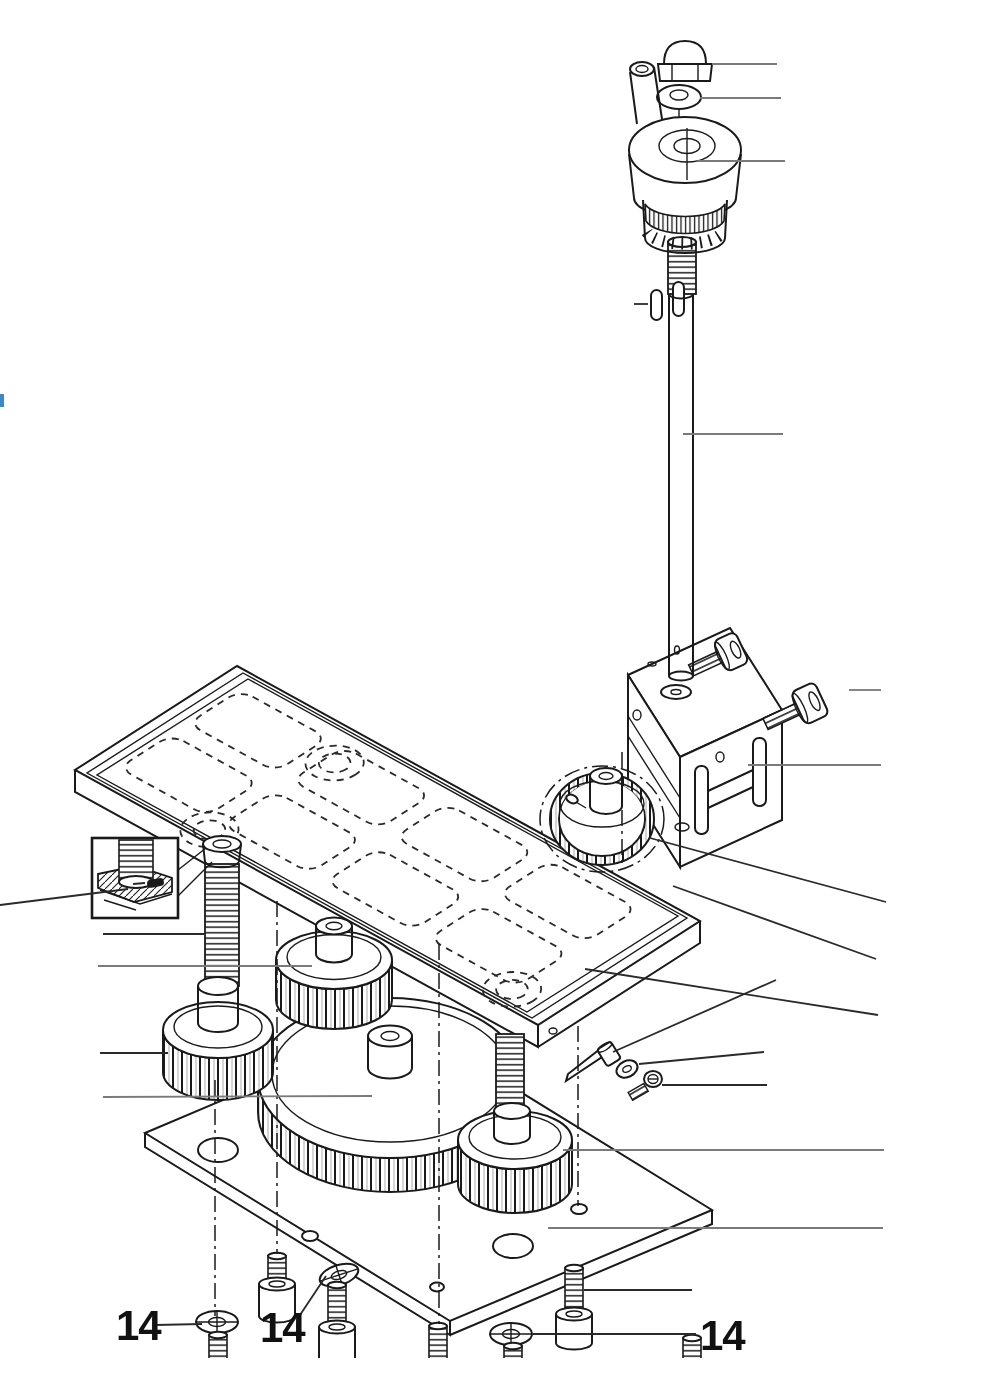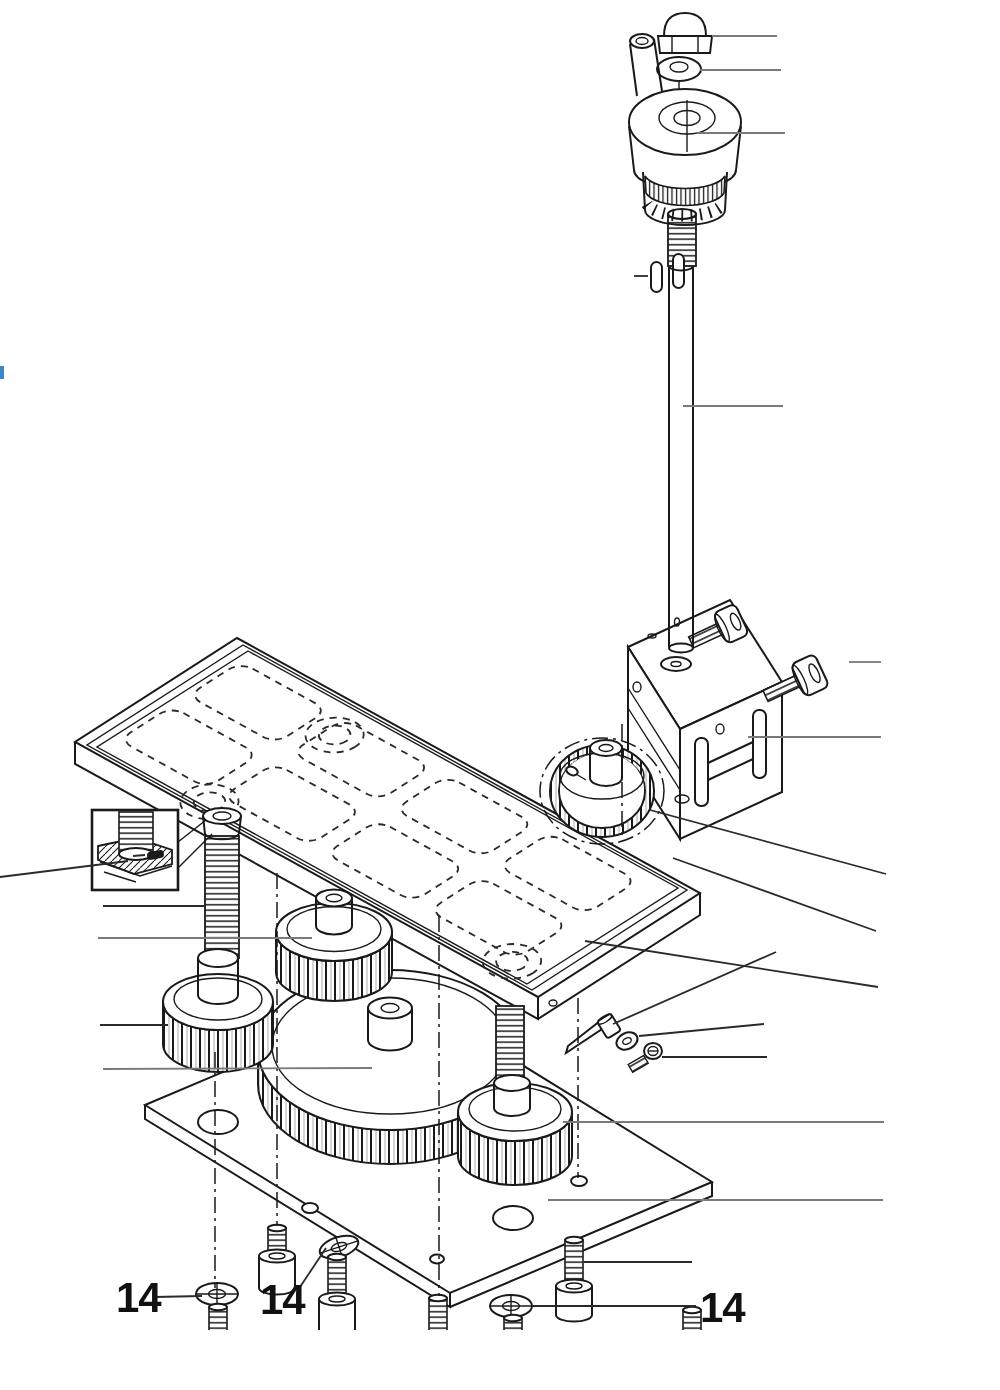--- a/index.html
+++ b/index.html
@@ -1,17 +1,17 @@
 <!DOCTYPE html>
 <html><head>
 <meta charset="utf-8">
 <style>
   html,body{margin:0;padding:0;background:#fff;}
   .stage{position:relative;width:1000px;height:1330px;background:#fff;overflow:hidden;
-         font-family:"Liberation Sans",sans-serif;}
+         font-family:"Liberation Sans",sans-serif;margin-top:28px;}
   svg{display:block}
   .ln{stroke:#1a1a1a;stroke-width:2;fill:none}
   .lnw{stroke:#1a1a1a;stroke-width:2;fill:#fff}
   .thin{stroke:#1a1a1a;stroke-width:1.4;fill:none}
   .ld{stroke:#7a7a7a;stroke-width:1.8;fill:none}
   .ldk{stroke:#2a2a2a;stroke-width:1.8;fill:none}
   .cl{stroke:#1a1a1a;stroke-width:1.5;fill:none;stroke-dasharray:16 5 3 5}
   .dsh{stroke:#2a2a2a;stroke-width:1.8;fill:none;stroke-dasharray:7 6;vector-effect:non-scaling-stroke}
   .callout{font-family:"Liberation Sans",sans-serif;font-weight:bold;font-size:42px;fill:#111;letter-spacing:-1px}
 </style>

